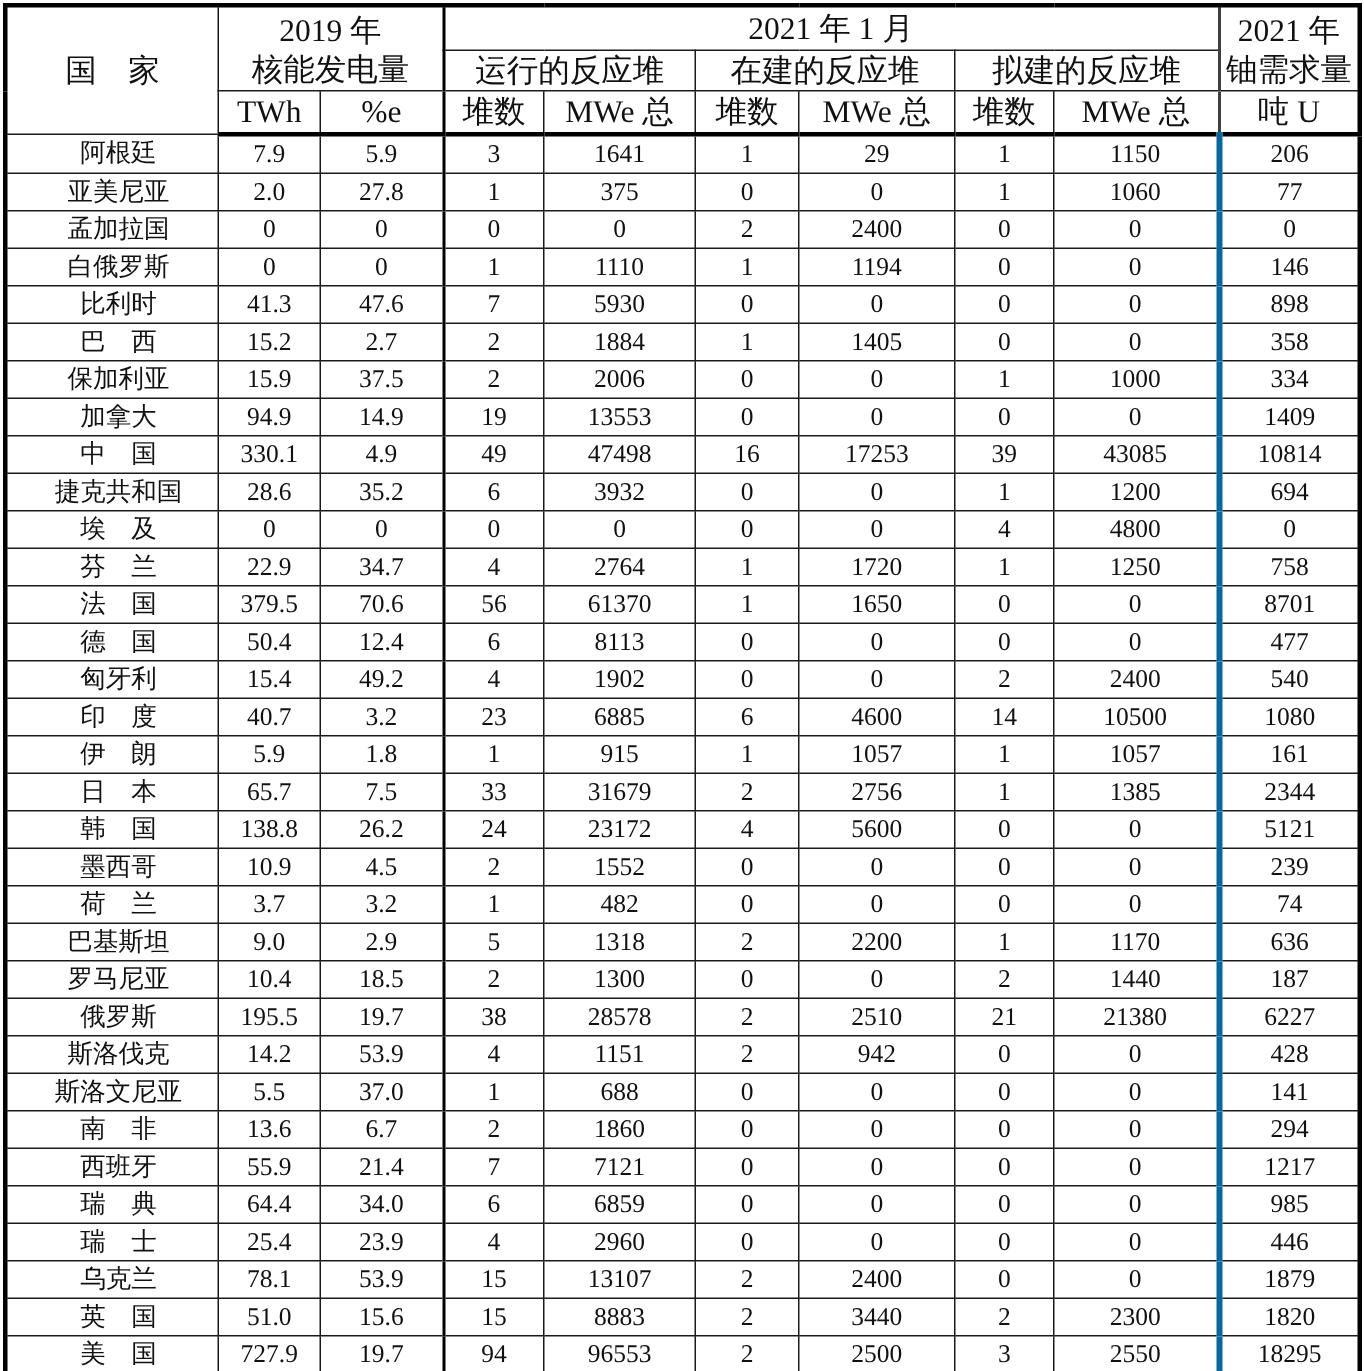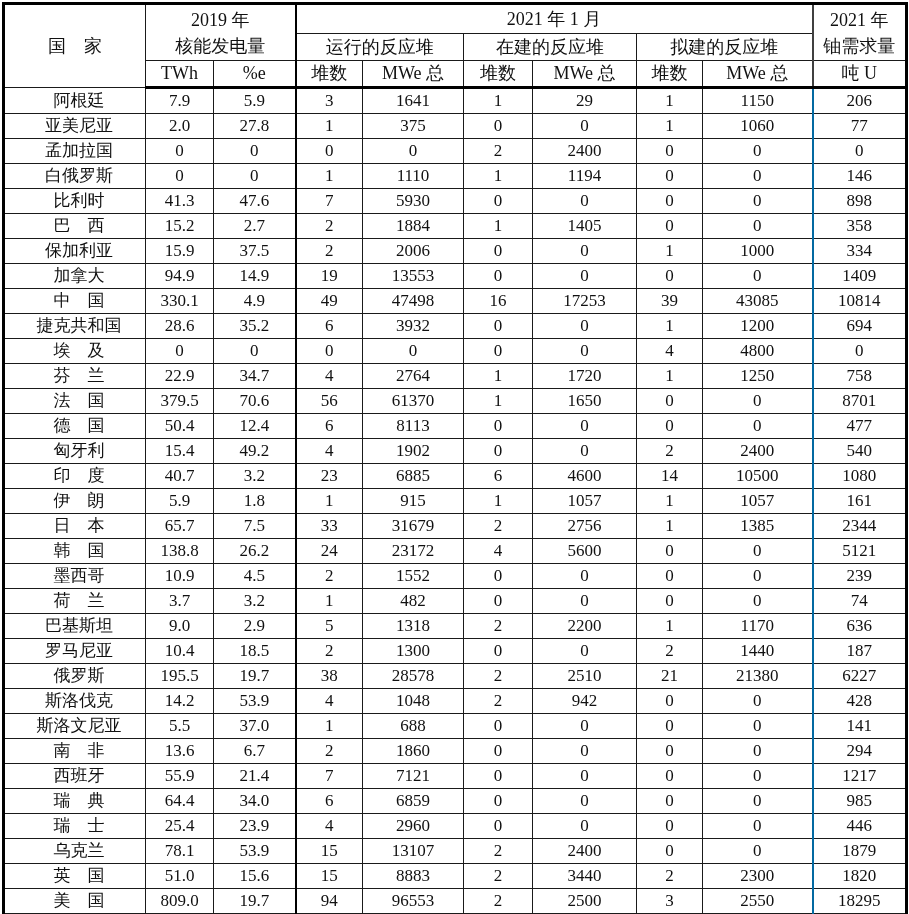--- a/index.html
+++ b/index.html
@@ -31,30 +31,30 @@
     border: 1px solid #1a1a1a;
     padding: 0;
     text-align: center;
     vertical-align: middle;
     font-weight: normal;
     font-size: 17px;
     line-height: 1.25;
     overflow: hidden;
     white-space: nowrap;
   }
-  thead th { font-size: 18px; }
+  thead th { font-size: 21px; }
   tr.h1 th { height: 28px; }
   tr.h2 th { height: 26px; }
   tr.h3 th { height: 25px; border-bottom: 3px solid #000000; }
   th.twolines div { line-height: 26px; }
   
   .sep2 { border-right: 2px solid #000000; }
   .sep3 { border-right: 2px solid #404040; }
   tbody td:nth-child(3) { border-right: 2px solid #000000; }
-  tbody td:nth-child(9) { border-right: 2px solid #0369a1; }
+  tbody td:nth-child(9) { border-right: 4px solid #0369a1; }
   tbody td { height: 24px; }
   tbody td.country {
     text-align: center;
     padding-left: 8px;
   }
 </style>
 </head>
 <body>
 
 <div class="page">
@@ -388,21 +388,21 @@
           <td class="num">2510</td>
           <td class="num">21</td>
           <td class="num">21380</td>
           <td class="num">6227</td>
         </tr>
         <tr>
           <td class="country">斯洛伐克</td>
           <td class="num">14.2</td>
           <td class="num">53.9</td>
           <td class="num">4</td>
-          <td class="num">1048</td>
+          <td class="num">1151</td>
           <td class="num">2</td>
           <td class="num">942</td>
           <td class="num">0</td>
           <td class="num">0</td>
           <td class="num">428</td>
         </tr>
         <tr>
           <td class="country">斯洛文尼亚</td>
           <td class="num">5.5</td>
           <td class="num">37.0</td>
@@ -481,21 +481,21 @@
           <td class="num">15</td>
           <td class="num">8883</td>
           <td class="num">2</td>
           <td class="num">3440</td>
           <td class="num">2</td>
           <td class="num">2300</td>
           <td class="num">1820</td>
         </tr>
         <tr>
           <td class="country">美　国</td>
-          <td class="num">809.0</td>
+          <td class="num">727.9</td>
           <td class="num">19.7</td>
           <td class="num">94</td>
           <td class="num">96553</td>
           <td class="num">2</td>
           <td class="num">2500</td>
           <td class="num">3</td>
           <td class="num">2550</td>
           <td class="num">18295</td>
         </tr>
         <tr>

